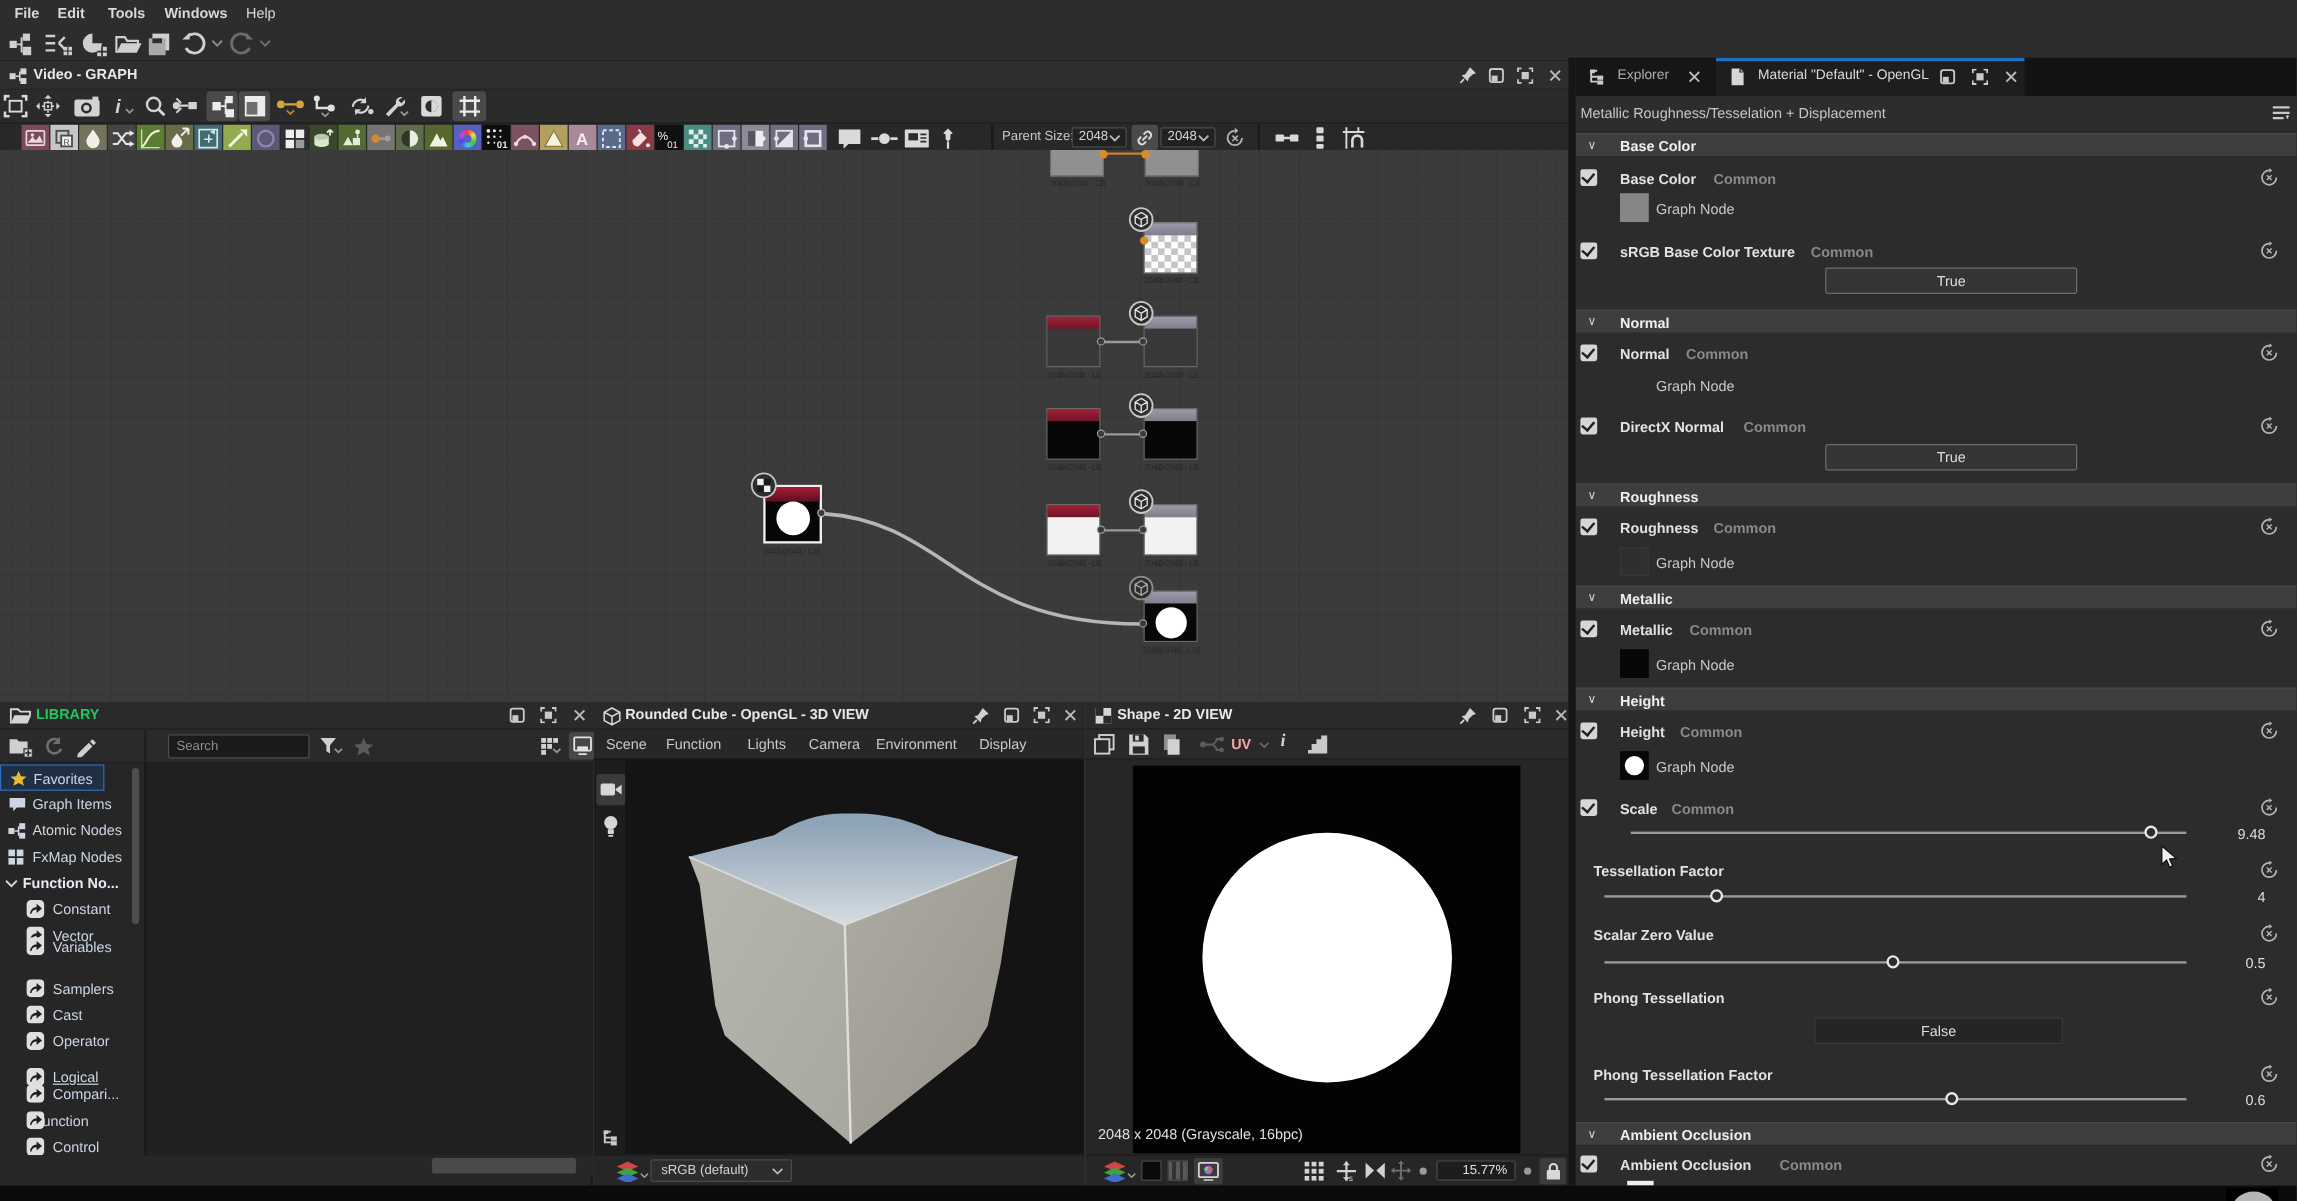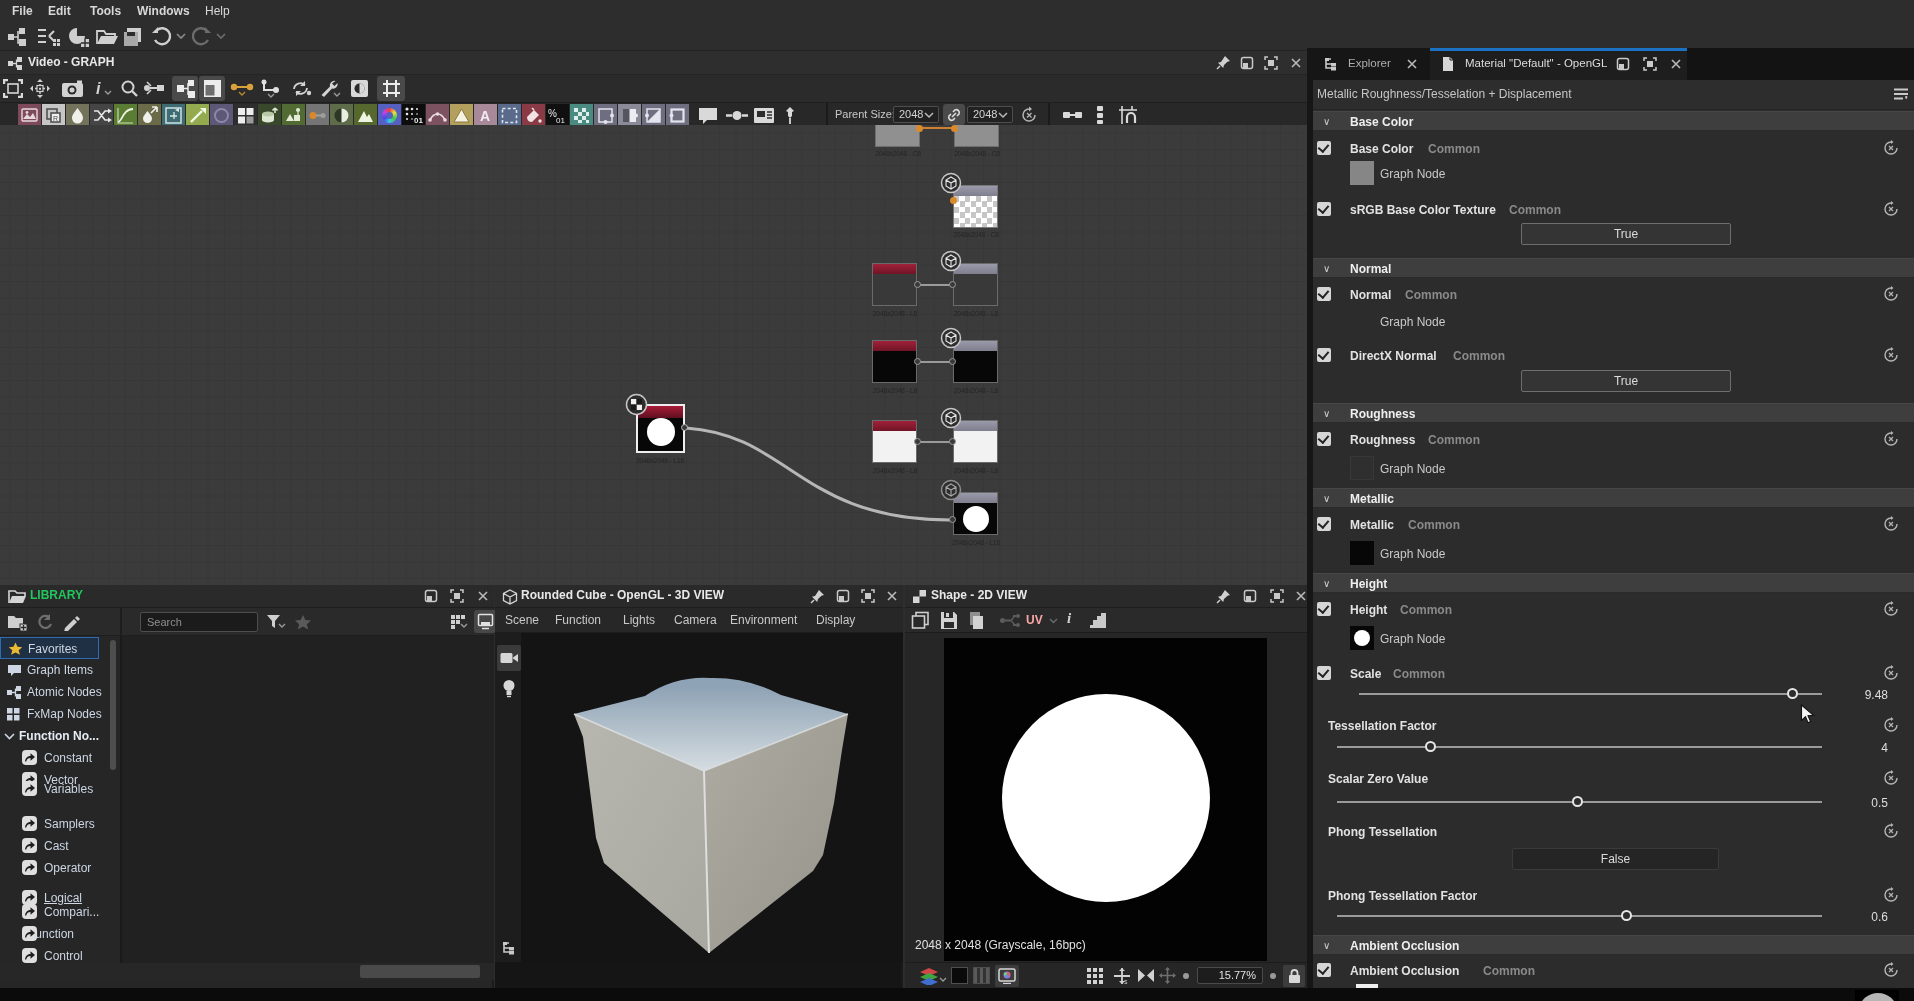--- a/index.html
+++ b/index.html
@@ -535,21 +535,21 @@
           <path d="M11 10 l3 3 l3 -3" stroke="#9a9a9a" stroke-width="1.4" fill="none"></path>
         </svg>
       <div class="hl a" style="left:474px;top:2px;width:22px;height:23px;background:#474747;"></div>
       <svg class="a" style="left:477px;top:5px;" width="17" height="17">
           <rect x="1.5" y="1.5" width="14" height="11" rx="1" stroke="#e2e2e2" stroke-width="1.5" fill="none"></rect>
           <rect x="4" y="9" width="9" height="3.5" fill="#e2e2e2"></rect>
           <path d="M5 15.5 h7" stroke="#e2e2e2" stroke-width="1.5"></path>
         </svg>
     </div>
     <div id="libtree" class="a" style="left:0;top:51px;width:120px;height:327px;background:#262626;overflow:hidden;">
-      <div class="treeitem" style="top:1px;border:1px solid #2e6db4;background:#203044;width:99px;">
+      <div class="treeitem" style="top:1px;border:1px solid #2e6db4;background:#203044;width:87px;">
         <svg style="position:absolute;left:7px;top:4px;" width="15" height="14">
             <path d="M7.5 0.5 l2 4.3 l4.7 .5 l-3.5 3 l1.2 4.5 L7.5 10.4 L3.1 12.8 L4.3 8.3 L.8 5.3 L5.5 4.8z" fill="#e8b931"></path>
           </svg>
         <span style="margin-left:27px;">Favorites</span>
       </div>
       <div class="treeitem" style="top:23px;">
         <svg style="position:absolute;left:7px;top:5px;" width="15" height="13">
             <path d="M1 1 h13 v8 h-7 l-3 3 v-3 h-3 z" fill="#cdd6e2"></path>
           </svg>
         <span style="margin-left:27px;">Graph Items</span>
@@ -692,20 +692,34 @@
           <rect x="4.5" y="12" width="5" height="4" fill="#d6d6d6"></rect>
           <path d="M5 17.5 h4" stroke="#d6d6d6" stroke-width="1.4"></path>
         </svg>
       <svg class="a" style="left:6px;top:308px;" width="16" height="15">
           <path d="M3 2 h5 M3 2 v9 h5 M3 7 h5" stroke="#c9c9c9" stroke-width="1.6" fill="none"></path>
           <rect x="2" y="1" width="4" height="3" fill="#c9c9c9"></rect>
           <rect x="8" y="6" width="5" height="3.5" fill="#c9c9c9"></rect>
           <rect x="8" y="10" width="5" height="3.5" fill="#c9c9c9"></rect>
         </svg>
     </div>
+    <div id="bar3d" class="a" style="left:0;top:377px;width:408px;height:26px;background:#262626;border-top:1px solid #1c1c1c;">
+      <svg class="a" style="left:18px;top:4px;" width="20" height="18">
+          <path d="M10 1 L19 5 L10 9 L1 5 Z" fill="#d04545"></path>
+          <path d="M10 6 L19 10 L10 14 L1 10 Z" fill="#3fa43f"></path>
+          <path d="M10 11 L19 15 L10 19 L1 15 Z" fill="#3f6ed0"></path>
+        </svg>
+      <svg class="a" style="left:38px;top:14px;" width="8" height="6">
+          <path d="M1 1 l3 3 l3 -3" stroke="#9a9a9a" stroke-width="1.3" fill="none"></path>
+        </svg>
+      <div class="a" style="left:47px;top:3px;width:118px;height:19px;background:#2d2d2d;border:1px solid #4a4a4a;border-radius:2px;color:#d2d2d2;font-size:11px;line-height:17px;padding-left:8px;">sRGB (default)</div>
+      <svg class="a" style="left:148px;top:10px;" width="10" height="7">
+          <path d="M1 1 l4 4 l4 -4" stroke="#b9b9b9" stroke-width="1.5" fill="none"></path>
+        </svg>
+    </div>
   </div>
 
   <div id="view2d" class="a" style="left:905px;top:585px;width:402px;height:403px;background:#262626;">
     <div class="a" style="left:0;top:0;width:402px;height:23px;background:#2a2a2a;border-bottom:1px solid #1e1e1e;"></div>
     <svg class="a" style="left:7px;top:4px;" width="15" height="15">
         <rect x="1" y="1" width="13" height="13" fill="#d5d5d5"></rect>
         <rect x="1" y="1" width="6.5" height="6.5" fill="#2a2a2a"></rect>
         <rect x="7.5" y="7.5" width="6.5" height="6.5" fill="#2a2a2a"></rect>
       </svg>
     <div class="a" style="left:26px;top:3px;font-size:12px;font-weight:bold;color:#e8e8e8;">Shape - 2D VIEW</div>

